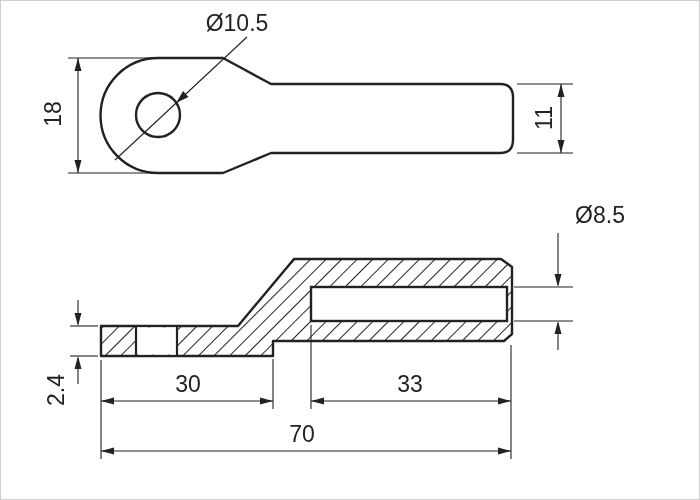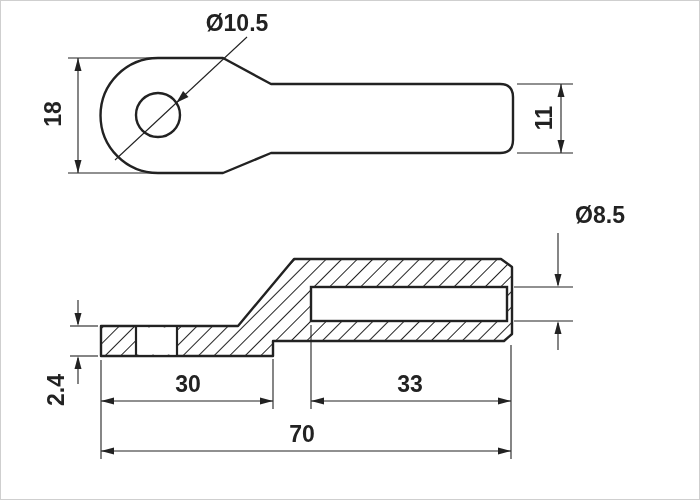--- a/index.html
+++ b/index.html
@@ -7,21 +7,20 @@
     padding: 0;
     background: #ffffff;
     font-family: "Liberation Sans", sans-serif;
   }
   .frame {
     width: 698px;
     height: 498px;
     border: 1px solid #cfcfcf;
     background: #ffffff;
     box-sizing: content-box;
-    font-weight: bold;
   }
   svg { display: block; }
   .outline {
     fill: #ffffff;
     stroke: #222222;
     stroke-width: 2.4;
     stroke-linejoin: round;
   }
   .section {
     fill: url(#hatch);

